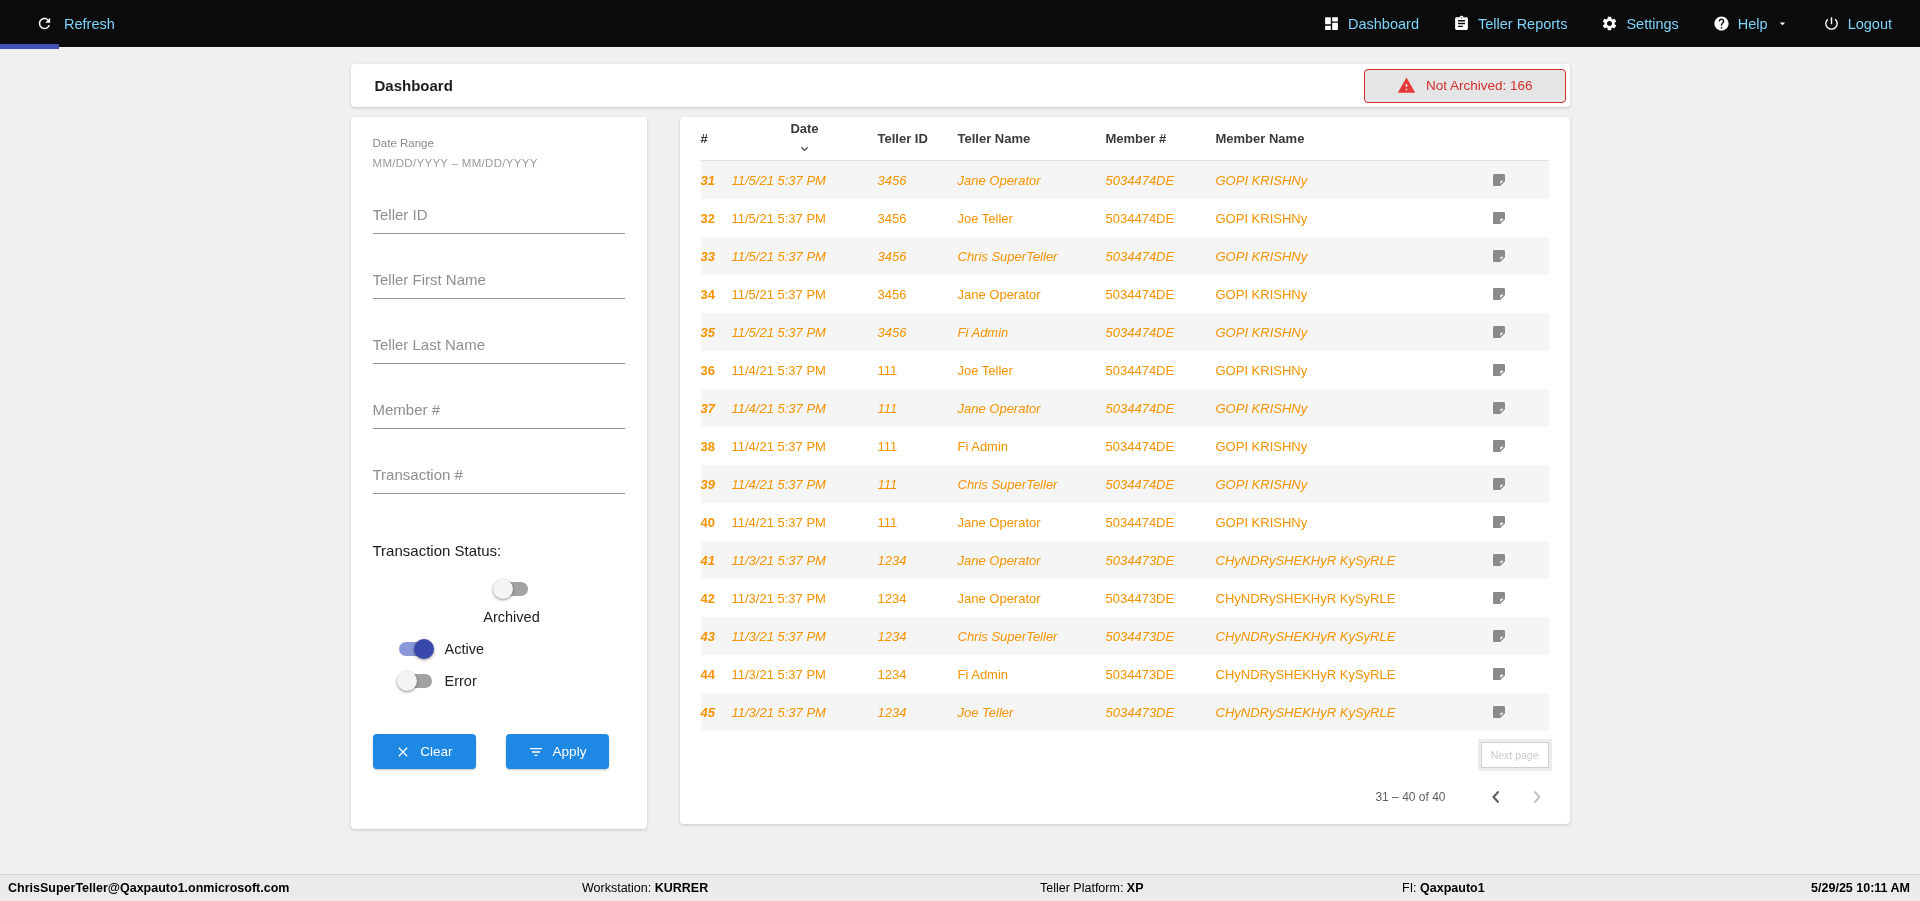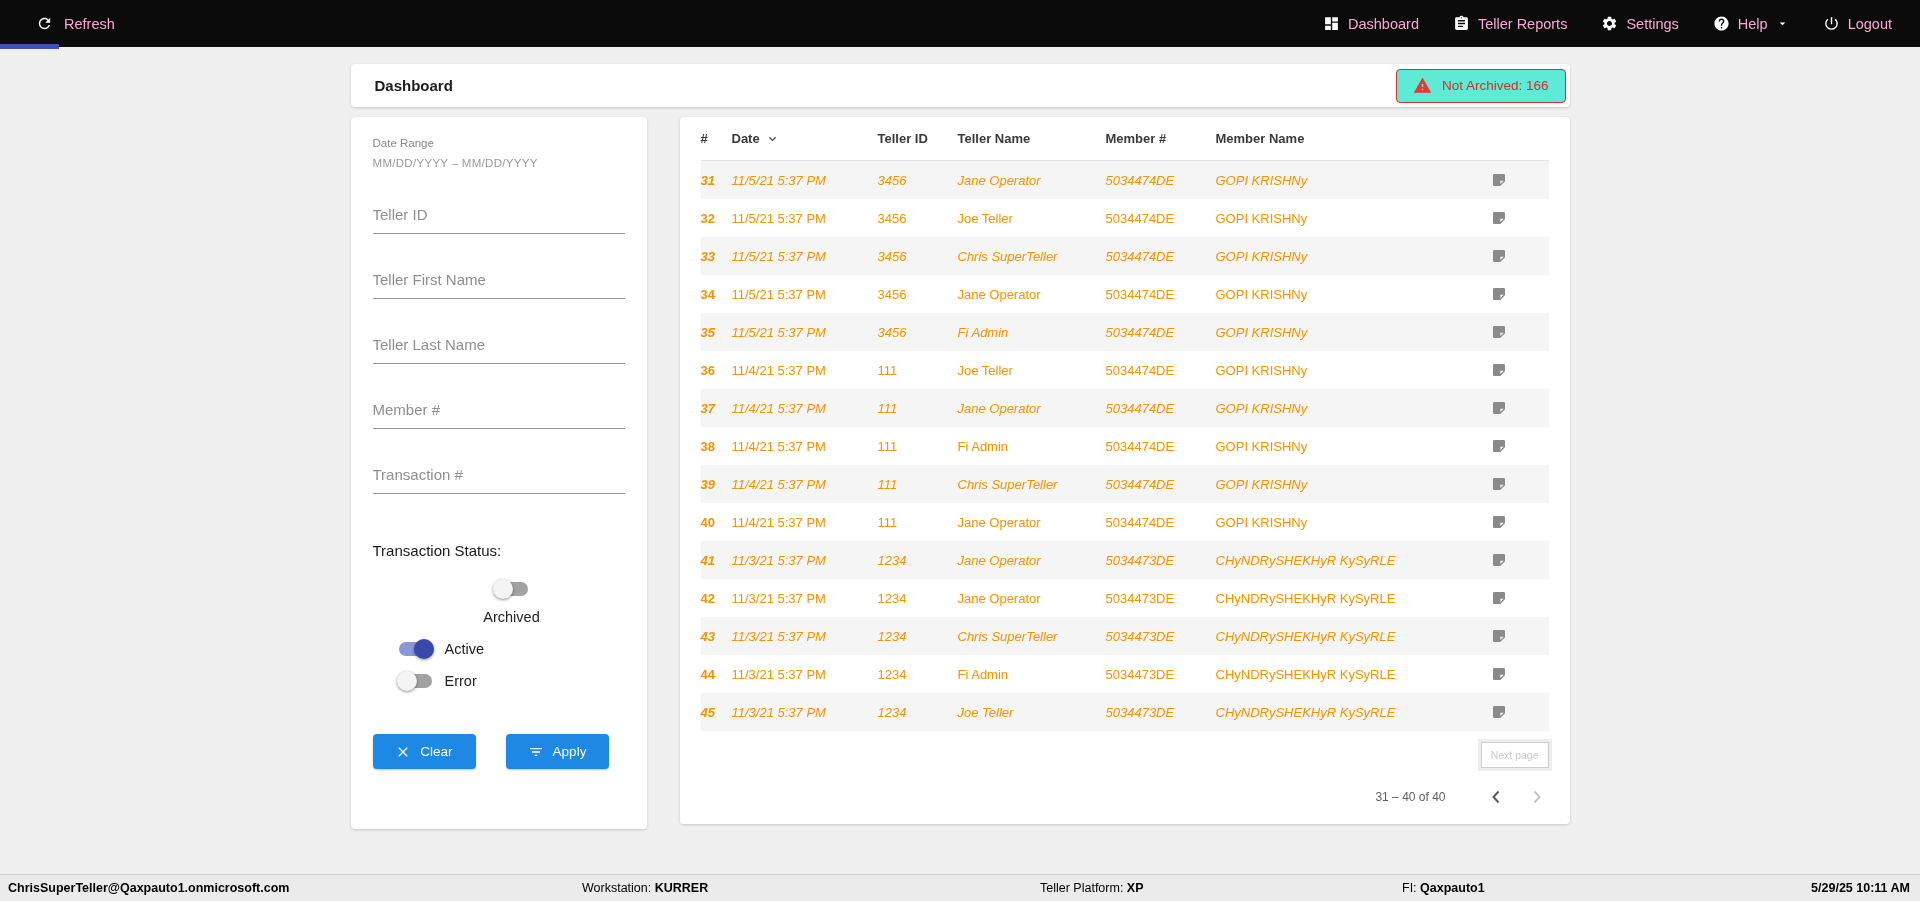--- a/index.html
+++ b/index.html
@@ -4,21 +4,21 @@
 <style>
   * { box-sizing: border-box; }
   html,body { margin:0; padding:0; }
   body {
     width:1920px; height:901px; position:relative; overflow:hidden;
     background:#f0f0f0; font-family:"Liberation Sans", sans-serif; color:#222;
   }
 
   
   .topbar {
-    height:47px; background:#0b0b0b; color:#f9a8d4;
+    height:47px; background:#0b0b0b; color:#7dd3fc;
     display:flex; align-items:center; justify-content:space-between;
     padding:0 28px 0 36px; position:relative; z-index:2;
   }
   .topbar-left { display:flex; align-items:center; gap:11px; font-size:14.5px; cursor:pointer; }
   .topbar-right { display:flex; align-items:center; gap:34px; }
   .nav-item { display:flex; align-items:center; gap:8px; font-size:14.5px; cursor:pointer; white-space:nowrap; }
   .icon16 { width:17px; height:17px; fill:#fff; display:block; }
   .icon14 { width:13px; height:13px; fill:#fff; display:block; }
   .tab-indicator { position:absolute; left:0; top:44px; width:59px; height:5px; background:#3f51b5; z-index:3; }
 
@@ -27,22 +27,22 @@
 
   .header-card {
     background:#fff; height:43px; border-radius:4px;
     box-shadow:0 1px 3px rgba(0,0,0,.18);
     display:flex; align-items:center; justify-content:space-between;
     padding:0 4px 0 24px;
   }
   .page-title { font-weight:bold; font-size:15px; color:#1c1c1c; }
   .badge {
     display:flex; align-items:center; gap:10px;
-    border:1px solid #d32f2f; border-radius:4px; height:34px; padding:0 16px;
-    background:#5eead4; color:#d32f2f; font-size:13.5px; cursor:default;
+    border:1px solid #d32f2f; border-radius:4px; height:34px; padding:0 32px;
+    background:#e5e5e5; color:#d32f2f; font-size:13.5px; cursor:default;
   }
   .warn-icon { width:19px; height:19px; fill:#e53935; display:block; }
 
   .cards-row { display:flex; gap:33px; margin-top:10px; align-items:flex-start; }
 
   
   .filter-card {
     width:296px; height:712px; background:#fff; border-radius:4px;
     box-shadow:0 1px 3px rgba(0,0,0,.18); padding:20px 22px; overflow:hidden;
   }
@@ -75,21 +75,21 @@
   }
   .btn svg { width:16px; height:16px; fill:#fff; display:block; }
 
   
   .table-card {
     flex:1; height:707px; background:#fff; border-radius:4px;
     box-shadow:0 1px 3px rgba(0,0,0,.18); padding:0 21px; overflow:hidden;
   }
   .tgrid { display:grid; grid-template-columns:31px 146px 80px 148px 110px 1fr 58px; align-items:center; }
   .thead { height:44px; border-bottom:1px solid #e3e3e3; font-size:13px; font-weight:bold; color:#3a3a3a; }
-  .th-date { display:flex; align-items:center; gap:5px; cursor:pointer; }
+  .th-date { display:flex; align-items:center; gap:5px; cursor:pointer;flex-direction:column; }
   .sort-icon { width:15px; height:15px; display:block; stroke:#4a4a4a; fill:none; stroke-width:2; }
   .trow { height:38px; font-size:13px; color:#f59300; cursor:default; }
   .trow.alt { background:#f5f5f5;font-style:italic; }
   .c-num { font-weight:bold; }
   .note-icon { width:16px; height:16px; fill:#8a8a8a; display:block; cursor:pointer; }
 
   .pager-top { display:flex; justify-content:flex-end; margin-top:11px; }
   .next-btn {
     font-size:10.5px; color:#c9c9c9; background:#fff; border:1px solid #cfcfcf;
     box-shadow:0 0 0 3px #ededed; padding:6px 9px; border-radius:0;

